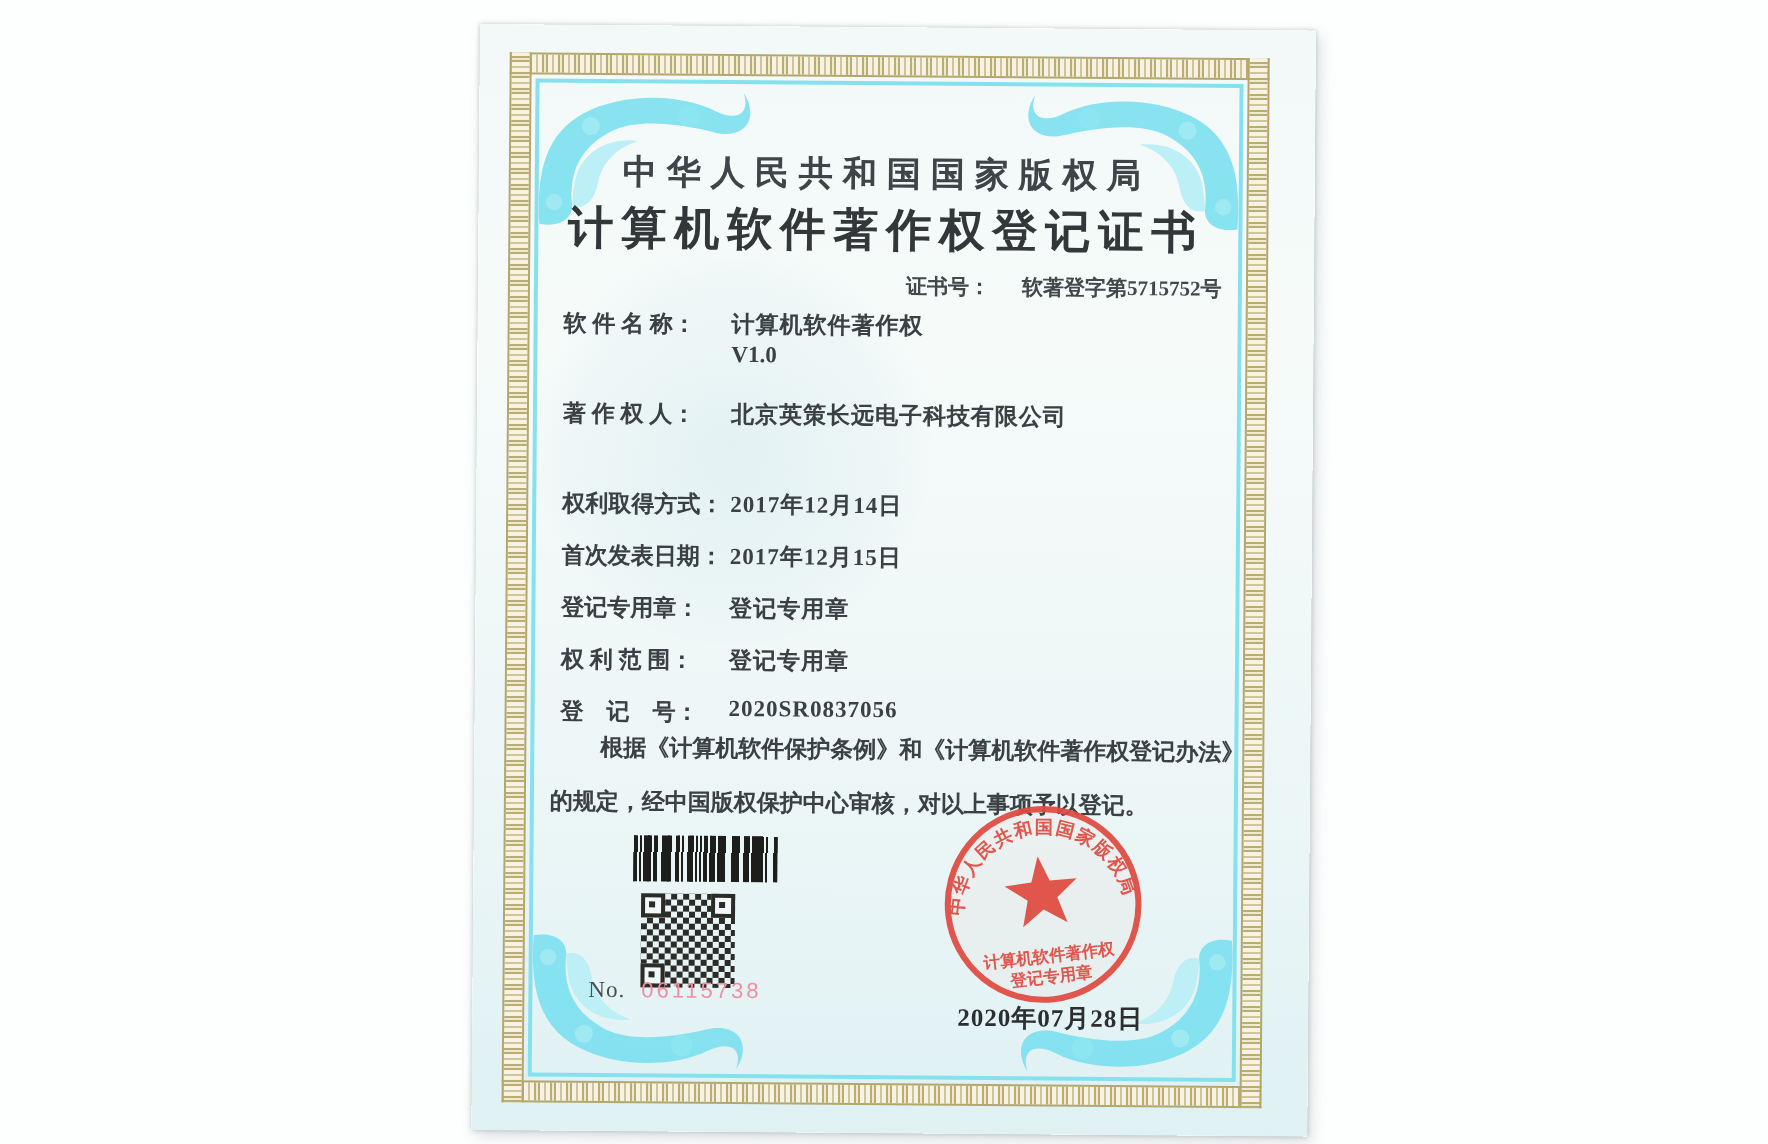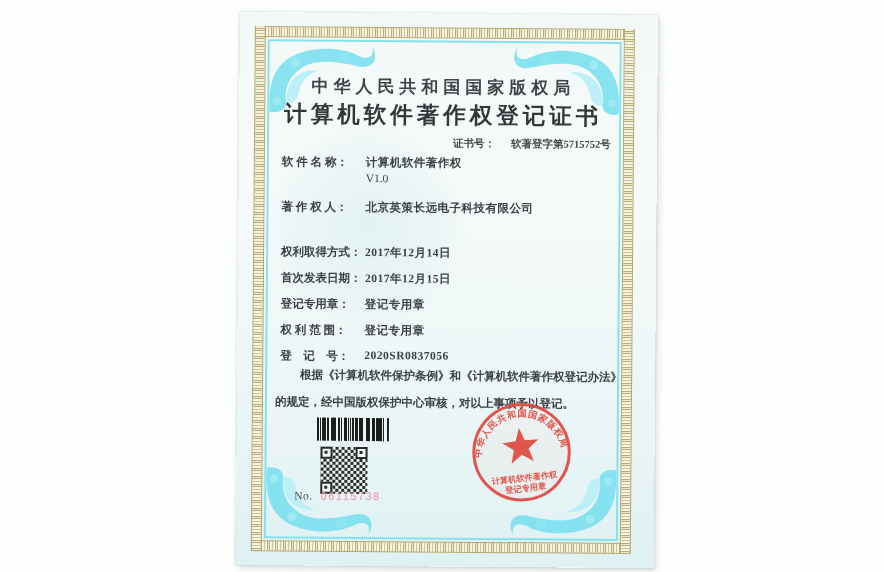--- a/index.html
+++ b/index.html
@@ -50,21 +50,21 @@
     position:absolute;top:86px;left:0;right:10px;text-align:center;
     font-size:22.5px;font-weight:bold;letter-spacing:4px;color:#33373a;
   }
   .certno-line{
     position:absolute;top:123px;left:214px;font-size:10.5px;color:#43484c;font-weight:600;
   }
   .certno-line .num{margin-left:16px;}
   .frow{position:absolute;left:43px;display:flex;font-size:11.5px;font-weight:600;color:#3b4044;}
   .frow .lbl{width:84px;flex:none;}
   .frow .val{letter-spacing:.5px;}
-  .version{position:absolute;left:127px;top:159px;font-size:11.5px;font-weight:400;color:#3b4044;}
+  .version{position:absolute;left:127px;top:159px;font-size:11.5px;font-weight:700;color:#3b4044;}
   .r-name{top:142px;} .r-owner{top:187px;} .r-dev{top:232px;} .r-pub{top:258px;}
   .r-acq{top:284px;} .r-scope{top:310px;} .r-reg{top:336px;}
   .statement{
     position:absolute;left:38px;top:349px;width:352px;
     font-size:11.5px;font-weight:600;line-height:27px;color:#3b4044;text-indent:25px;
   }
   .barcode{
     position:absolute;left:80px;top:405px;width:72px;height:23px;
     background:
       repeating-linear-gradient(90deg,#1d1d1b 0 2px,transparent 2px 3px,#1d1d1b 3px 4px,transparent 4px 7px),
@@ -185,14 +185,15 @@
     <circle cx="60" cy="60" r="55" fill="rgba(255,90,80,0.04)" stroke="#e04a40" stroke-width="3.5"></circle>
     <polygon fill="#e04a40" points="60,32 65.3,46.7 80.9,47.2 68.6,56.8 72.9,71.8 60,63 47.1,71.8 51.4,56.8 39.1,47.2 54.7,46.7"></polygon>
     <path id="sealArc" d="M 13,66 A 47,47 0 1 1 107,66" fill="none"></path>
     <text font-size="10.5" fill="#e04a40" font-weight="bold" letter-spacing="1">
       <textPath href="#sealArc" startOffset="50%" text-anchor="middle">中华人民共和国国家版权局</textPath>
     </text>
     <text x="60" y="93" text-anchor="middle" font-size="9.5" fill="#e04a40" font-weight="bold">计算机软件著作权</text>
     <text x="60" y="105" text-anchor="middle" font-size="9.5" fill="#e04a40" font-weight="bold">登记专用章</text>
   </svg>
 
+  <div class="issue-date">2020年07月28日</div>
 
 </div>
 
 </body></html>

